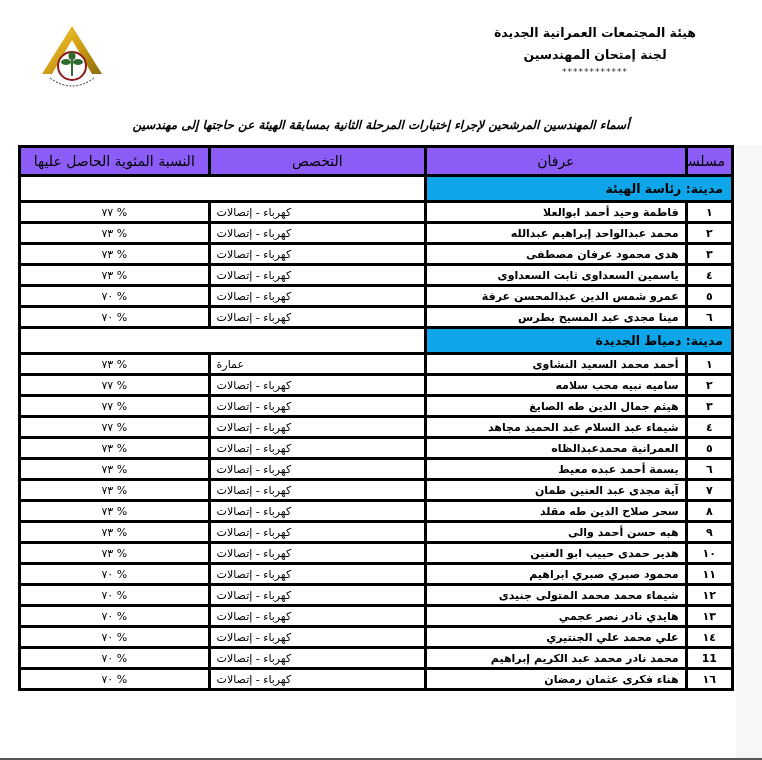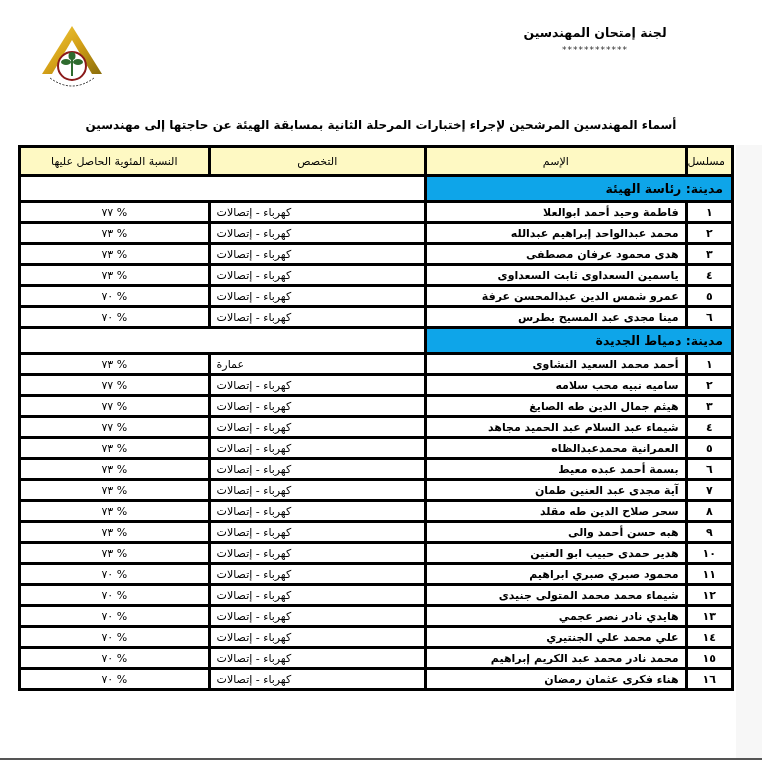--- a/index.html
+++ b/index.html
@@ -2,24 +2,24 @@
 <html><head>
 <meta charset="utf-8">
 <style>
   html, body { margin:0; padding:0; background:#ffffff; }
   body { width:762px; height:760px; overflow:hidden; position:relative; font-family:"DejaVu Sans", sans-serif; color:#000; }
   .page { position:absolute; left:0; top:0; width:762px; height:760px; background:#fff; }
   .header-block { position:absolute; top:22px; left:470px; width:250px; text-align:center; direction:rtl; }
   .header-line { font-weight:bold; font-size:12.5px; line-height:22px; white-space:nowrap; }
   .stars { font-size:9px; letter-spacing:1px; line-height:12px; color:#333; }
   .logo { position:absolute; left:36px; top:22px; width:72px; height:72px; }
-  .doc-title { position:absolute; top:118px; left:0; width:762px; text-align:center; direction:rtl; font-weight:bold; font-size:12px; }
+  .doc-title { position:absolute; top:118px; left:0; width:762px; text-align:center; direction:rtl; font-weight:bold; font-size:12px;font-style:italic; }
   table.roster { position:absolute; left:18px; top:145px; width:716px; border-collapse:collapse; direction:rtl; table-layout:fixed; }
   table.roster td, table.roster th { border:3px solid #000; padding:0 6px; font-size:11px; height:18px; white-space:nowrap; overflow:hidden; }
-  table.roster th { background:#fef9c3; font-weight:normal; height:26px; font-size:11px; }
+  table.roster th { background:#8b5cf6; font-weight:normal; height:26px; font-size:14px; }
   .col-serial { width:45px; }
   .col-name { width:253px; }
   .col-spec { width:210px; }
   .col-pct { width:184px; }
   td.serial { text-align:center; font-weight:bold; }
   td.name { text-align:right; font-weight:bold; padding-right:4px; }
   td.spec { text-align:left; font-weight:normal; }
   td.pct { text-align:center; }
   tr.section td.section-label { background:#0ea5e9; font-weight:bold; font-size:12.5px; text-align:right; padding-right:8px; height:23px; }
   tr.section td.section-blank { background:#fff; }
@@ -46,37 +46,38 @@
       <circle cx="36" cy="44" r="14" fill="#fff" stroke="#8b1a1a" stroke-width="2"></circle>
       <path d="M36 54 L36 36" stroke="#2e6b2e" stroke-width="2"></path>
       <ellipse cx="30" cy="40" rx="5" ry="3" fill="#2e6b2e"></ellipse>
       <ellipse cx="42" cy="40" rx="5" ry="3" fill="#2e6b2e"></ellipse>
       <ellipse cx="36" cy="34" rx="3.5" ry="4" fill="#2e6b2e"></ellipse>
       <path d="M14 56 Q36 72 58 56" fill="none" stroke="#333" stroke-width="1" stroke-dasharray="2,1.5"></path>
     </svg>
   </div>
 
   <div class="header-block">
+    <div class="header-line">هيئة المجتمعات العمرانية الجديدة</div>
     <div class="header-line">لجنة إمتحان المهندسين</div>
     <div class="stars">************</div>
   </div>
 
   <div class="doc-title">أسماء المهندسين المرشحين لإجراء إختبارات المرحلة الثانية بمسابقة الهيئة عن حاجتها إلى مهندسين</div>
 
   <table class="roster">
     <colgroup>
       <col class="col-serial">
       <col class="col-name">
       <col class="col-spec">
       <col class="col-pct">
     </colgroup>
     <thead>
       <tr>
         <th>مسلسل</th>
-        <th>الإسم</th>
+        <th>عرفان</th>
         <th>التخصص</th>
         <th>النسبة المئوية الحاصل عليها</th>
       </tr>
     </thead>
     <tbody id="roster-body">
         <tr class="section">
           <td colspan="2" class="section-label">مدينة: رئاسة الهيئة</td>
           <td colspan="2" class="section-blank"></td>
         </tr>
         <tr>
@@ -197,21 +198,21 @@
           <td class="spec">كهرباء - إتصالات</td>
           <td class="pct">% ٧٠</td>
         </tr>
         <tr>
           <td class="serial">١٤</td>
           <td class="name">علي محمد علي الجنتيري</td>
           <td class="spec">كهرباء - إتصالات</td>
           <td class="pct">% ٧٠</td>
         </tr>
         <tr>
-          <td class="serial">١٥</td>
+          <td class="serial">11</td>
           <td class="name">محمد نادر محمد عبد الكريم إبراهيم</td>
           <td class="spec">كهرباء - إتصالات</td>
           <td class="pct">% ٧٠</td>
         </tr>
         <tr>
           <td class="serial">١٦</td>
           <td class="name">هناء فكرى عثمان رمضان</td>
           <td class="spec">كهرباء - إتصالات</td>
           <td class="pct">% ٧٠</td>
         </tr>

